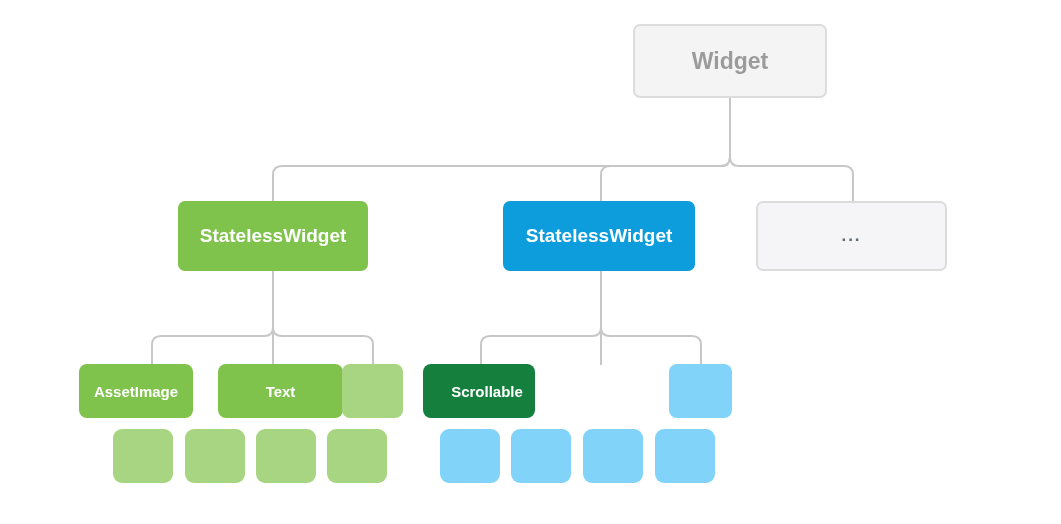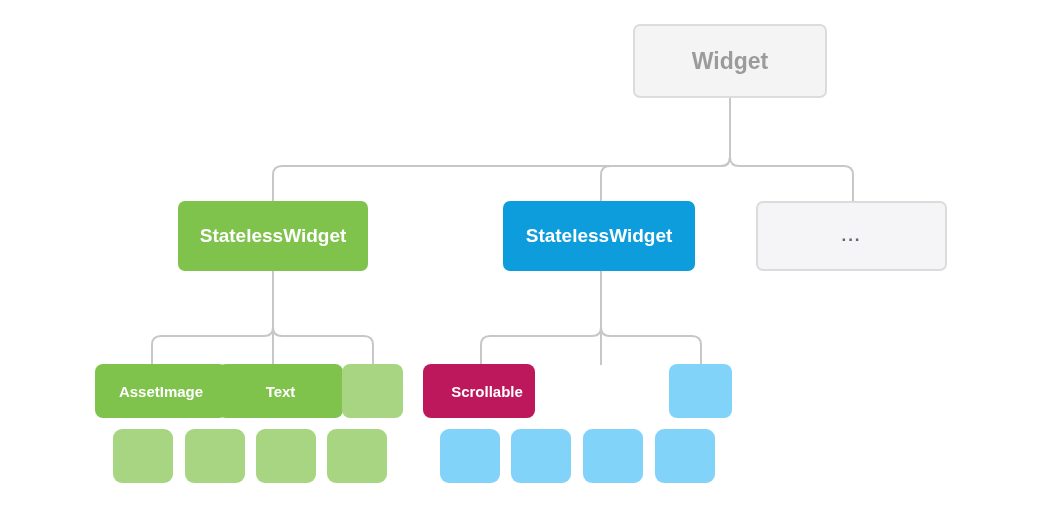--- a/index.html
+++ b/index.html
@@ -59,21 +59,21 @@
     font-size: 17px;
     letter-spacing: 2px;
   }
   .node.child {
     top: 364px; height: 54px;
     color: #ffffff;
     font-size: 15px;
     border-radius: 8px;
   }
   .node.child.green { background: #7fc24c; }
-  .node.child.blue  { background: #be185d; padding-left: 16px; }
+  .node.child.blue  { background: #15803d; padding-left: 16px; }
   .node.child.green-light { background: #a8d581; }
   .node.child.blue-light  { background: #82d3f9; }
   .square {
     position: absolute;
     top: 429px;
     width: 60px;
     height: 54px;
     border-radius: 9px;
   }
   .square.green { background: #a8d581; }
@@ -98,21 +98,21 @@
     <path d="M601 271 V365"></path>
     <path d="M601 271 V327 Q601 336 610 336 H692 Q701 336 701 345 V365"></path>
   </svg>
 
   <div class="node root">Widget</div>
 
   <div class="node parent green">StatelessWidget</div>
   <div class="node parent blue">StatelessWidget</div>
   <div class="node other">...</div>
 
-  <div class="node child green" style="left:95px; width:132px;text-align:center;">AssetImage</div>
+  <div class="node child green" style="left:79px; width:114px;text-align:center;">AssetImage</div>
   <div class="node child green" style="left:218px; width:125px;">Text</div>
   <div class="node child green-light" style="left:342px; width:61px;"></div>
 
   <div class="node child blue" style="left:423px; width:112px;">Scrollable</div>
   <div class="node child blue-light" style="left:669px; width:63px;"></div>
 
   <div class="square green" style="left:113px;"></div>
   <div class="square green" style="left:185px;"></div>
   <div class="square green" style="left:256px;"></div>
   <div class="square green" style="left:327px;"></div>

